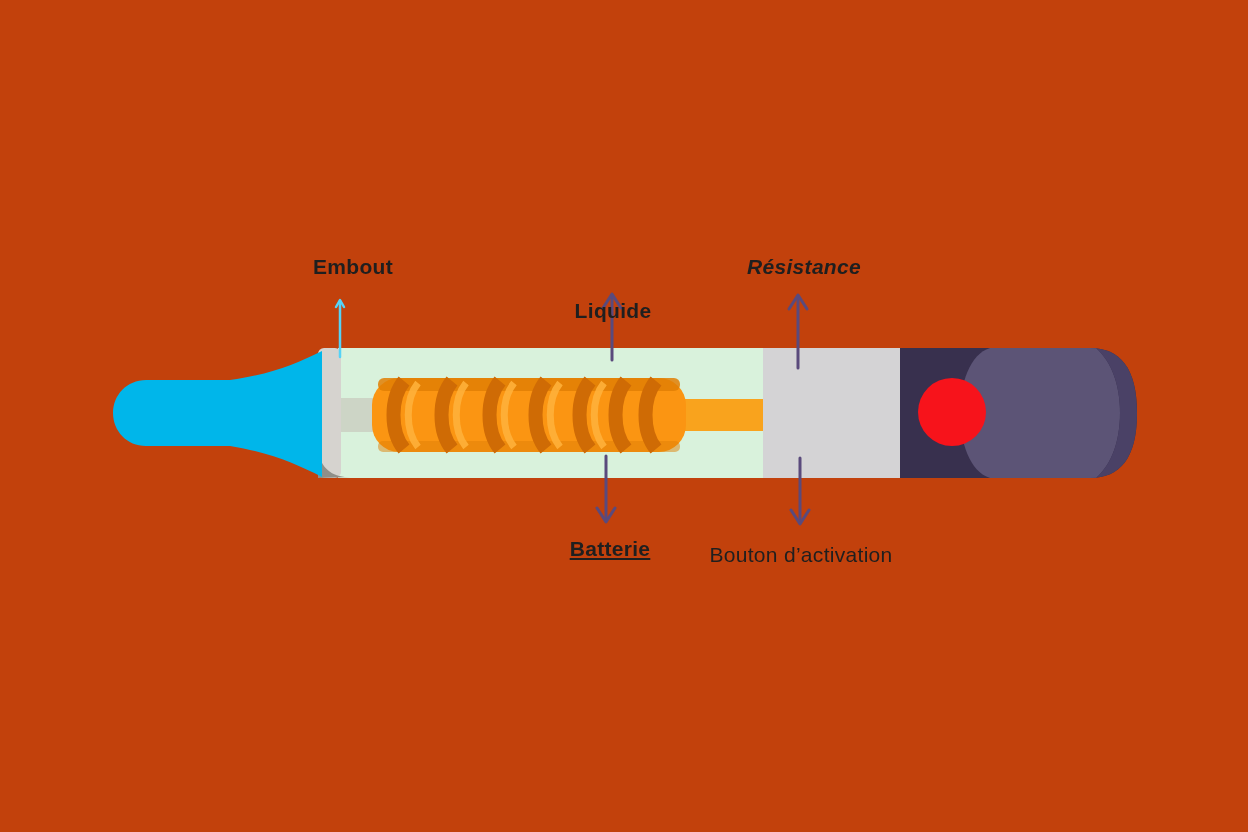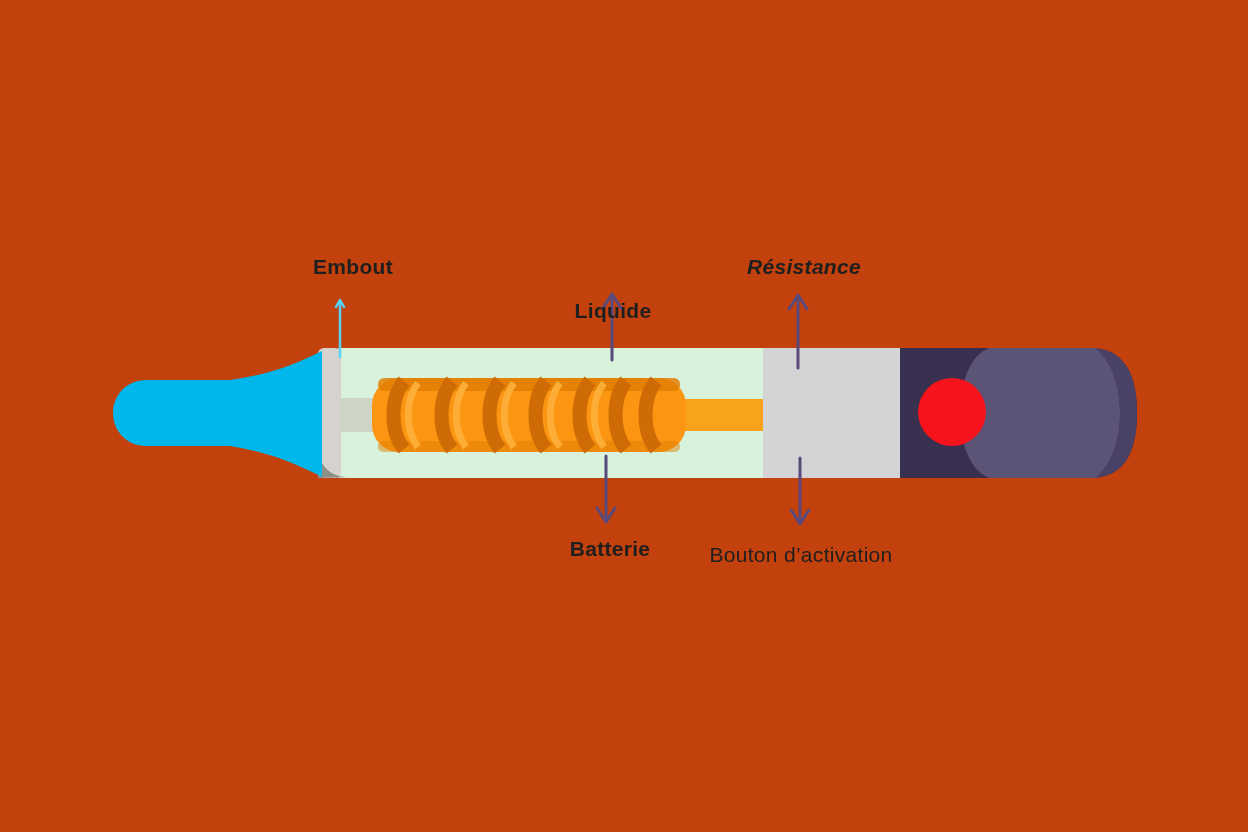--- a/index.html
+++ b/index.html
@@ -111,19 +111,19 @@
       <polyline points="791,510 800,524 809,510"></polyline>
     </g>
   </svg>
 
   <div class="label" style="left:353px; top:255px;">Embout</div>
 
   <div class="label" style="left:613px; top:255px;margin-top:44px;">Liquide</div>
 
   <div class="label" style="left:804px; top:255px;font-style:italic;">Résistance</div>
 
-  <div class="label" style="left:610px; top:537px;">Batterie</div>
+  <div class="label" style="left:610px; top:537px;text-decoration:underline;">Batterie</div>
 
   <div class="label-stack" style="left:801px; top:540px;">
     <div class="line">Bouton d’activation</div>
   </div>
 
 </div>
 
 </body></html>

